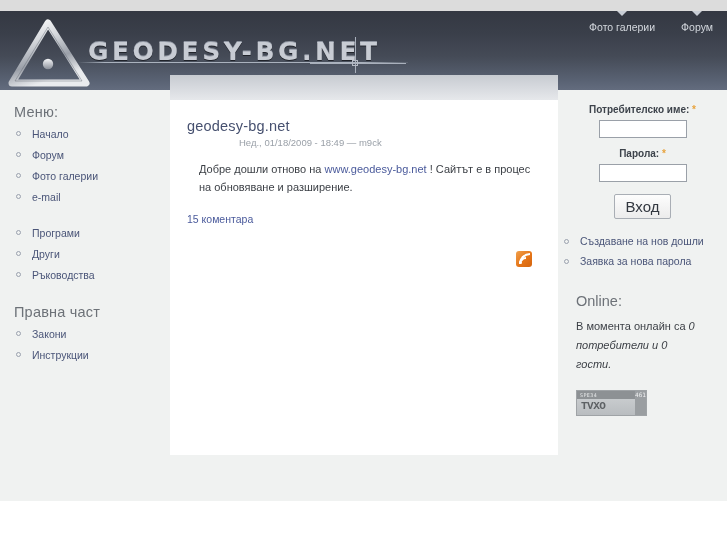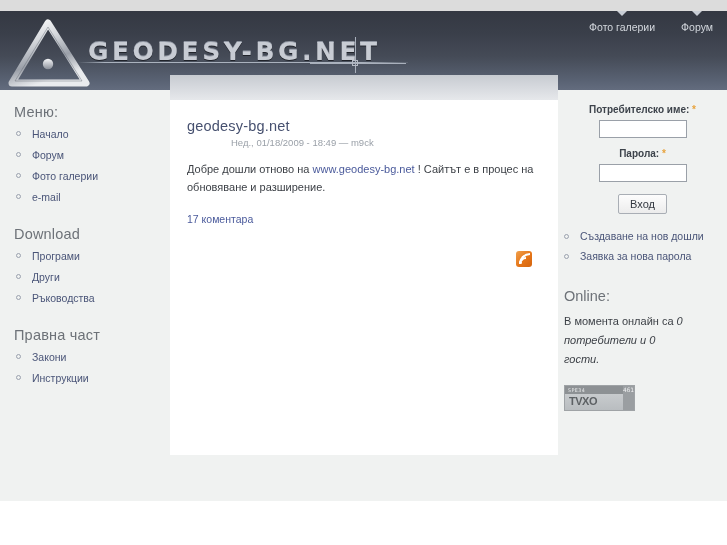--- a/index.html
+++ b/index.html
@@ -220,27 +220,27 @@
 
   
   .node-title {
     margin: 0;
     font-size: 14.5px;
     font-weight: normal;
     color: #46506f;
     letter-spacing: 0.2px;
   }
   .node-meta {
-    margin: 3px 0 0 8px;
+    margin: 3px 0 0 16px;
     font-size: 9.5px;
     color: #9aa0a8;
     padding-left: 36px;
   }
   .node-body {
-    margin: 12px 0 0 0;
+    margin: 12px 0 0 12px;
     font-size: 11px;
     color: #3b3f45;
     line-height: 18px;
   }
   .node-body a,
   .comments-link {
     color: #4a5a9b;
     text-decoration: none;
   }
   .comments-link {
@@ -313,21 +313,21 @@
     border: 1px solid #9aa0a8;
     background: #ffffff;
     font-family: "Liberation Sans", sans-serif;
     font-size: 10px;
     padding: 1px 3px;
     box-sizing: content-box;
   }
   .submit-wrap { text-align: center; margin-top: 12px; }
   .btn {
     font-family: "Liberation Sans", sans-serif;
-    font-size: 11px;
+    font-size: 15px;
     color: #333840;
     background: linear-gradient(180deg, #fdfdfd 0%, #ececec 100%);
     border: 1px solid #a9aeb5;
     border-radius: 2px;
     padding: 3px 11px;
     cursor: pointer;
   }
   .login-links {
     list-style: none;
     margin: 16px 0 0 0;
@@ -344,21 +344,21 @@
   .login-links li .bullet {
     position: absolute;
     left: 6px;
     top: 4px;
     width: 5px; height: 5px;
     border: 1px solid #9aa1ae;
     border-radius: 50%;
     box-sizing: border-box;
   }
 
-  .online-block { margin-top: 26px; padding-left: 6px; }
+  .online-block { margin-top: 26px; padding-left: 18px; }
   .online-title {
     font-size: 14.5px;
     color: #6d7278;
     font-weight: normal;
     margin: 0 0 8px 0;
   }
   .online-text {
     font-size: 11px;
     color: #3b3f45;
     line-height: 19px;
@@ -392,21 +392,21 @@
     letter-spacing: 0.4px;
     line-height: 8px;
     font-family: "DejaVu Sans Mono", monospace;
   }
   .counter-brand {
     position: absolute;
     left: 4px; top: 9px;
     font-size: 11px;
     font-weight: bold;
     color: #5d6164;
-    font-family: Liberation Sans, sans-serif;
+    font-family: Liberation Mono, monospace;
     letter-spacing: -0.5px;
   }
   .counter-digits {
     position: absolute;
     right: 0; top: 0;
     width: 11px;
     height: 24px;
     background: #9a9ea1;
     color: #f0f1f2;
     font-size: 6px;
@@ -495,21 +495,20 @@
             <span>Фото галерии</span>
           </li>
           <li>
             <span class="bullet"></span>
             <span>e-mail</span>
           </li>
         </ul>
       </div>
 
       <div class="block">
-        <h2 class="block-title">Download</h2>
         <ul class="menu-list">
           <li>
             <span class="bullet"></span>
             <span>Програми</span>
           </li>
           <li>
             <span class="bullet"></span>
             <span>Други</span>
           </li>
           <li>
@@ -539,21 +538,21 @@
       <div class="panel-top"></div>
       <div class="panel-body">
 
         <h1 class="node-title">geodesy-bg.net</h1>
         <p class="node-meta">Нед., 01/18/2009 - 18:49 — m9ck</p>
 
         <p class="node-body">
           <span>Добре дошли отново на </span><a href="#">www.geodesy-bg.net</a><span> ! Сайтът е в процес на обновяване и разширение.</span>
         </p>
 
-        <a href="#" class="comments-link">17 коментара</a>
+        <a href="#" class="comments-link">15 коментара</a>
 
         <div class="feed-row">
           <span class="rss-icon">
             <i class="rss-dot"></i>
             <i class="rss-arc1"></i>
             <i class="rss-arc2"></i>
           </span>
         </div>
 
       </div>

